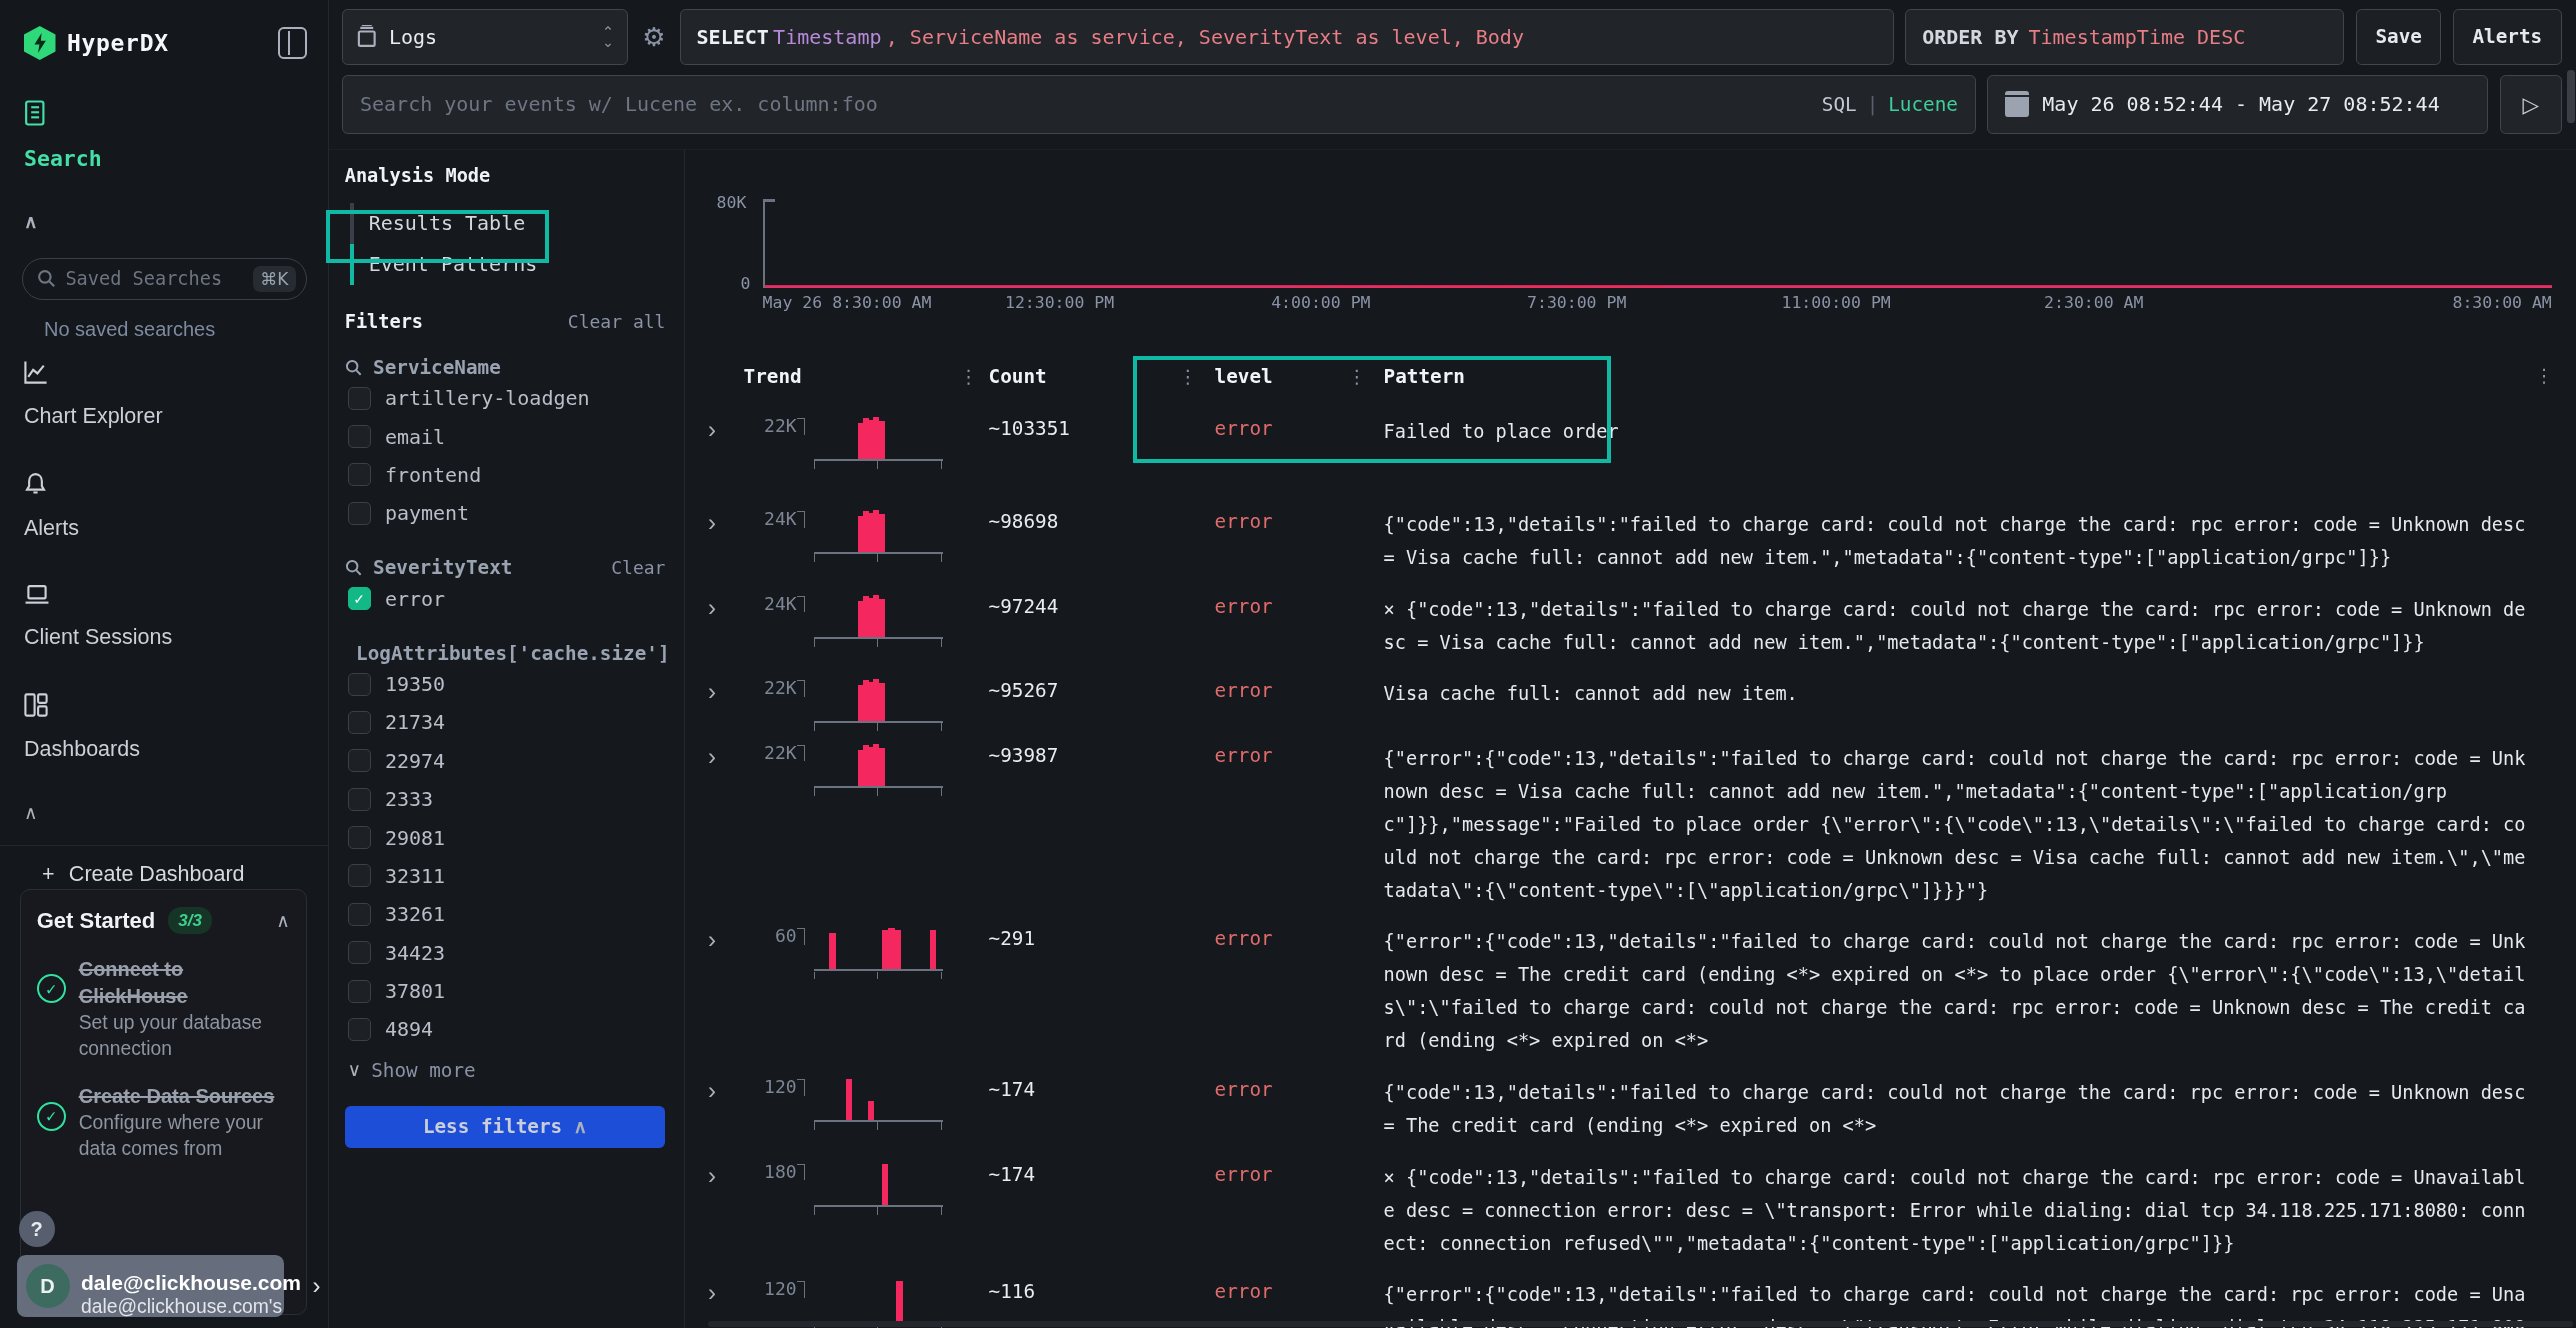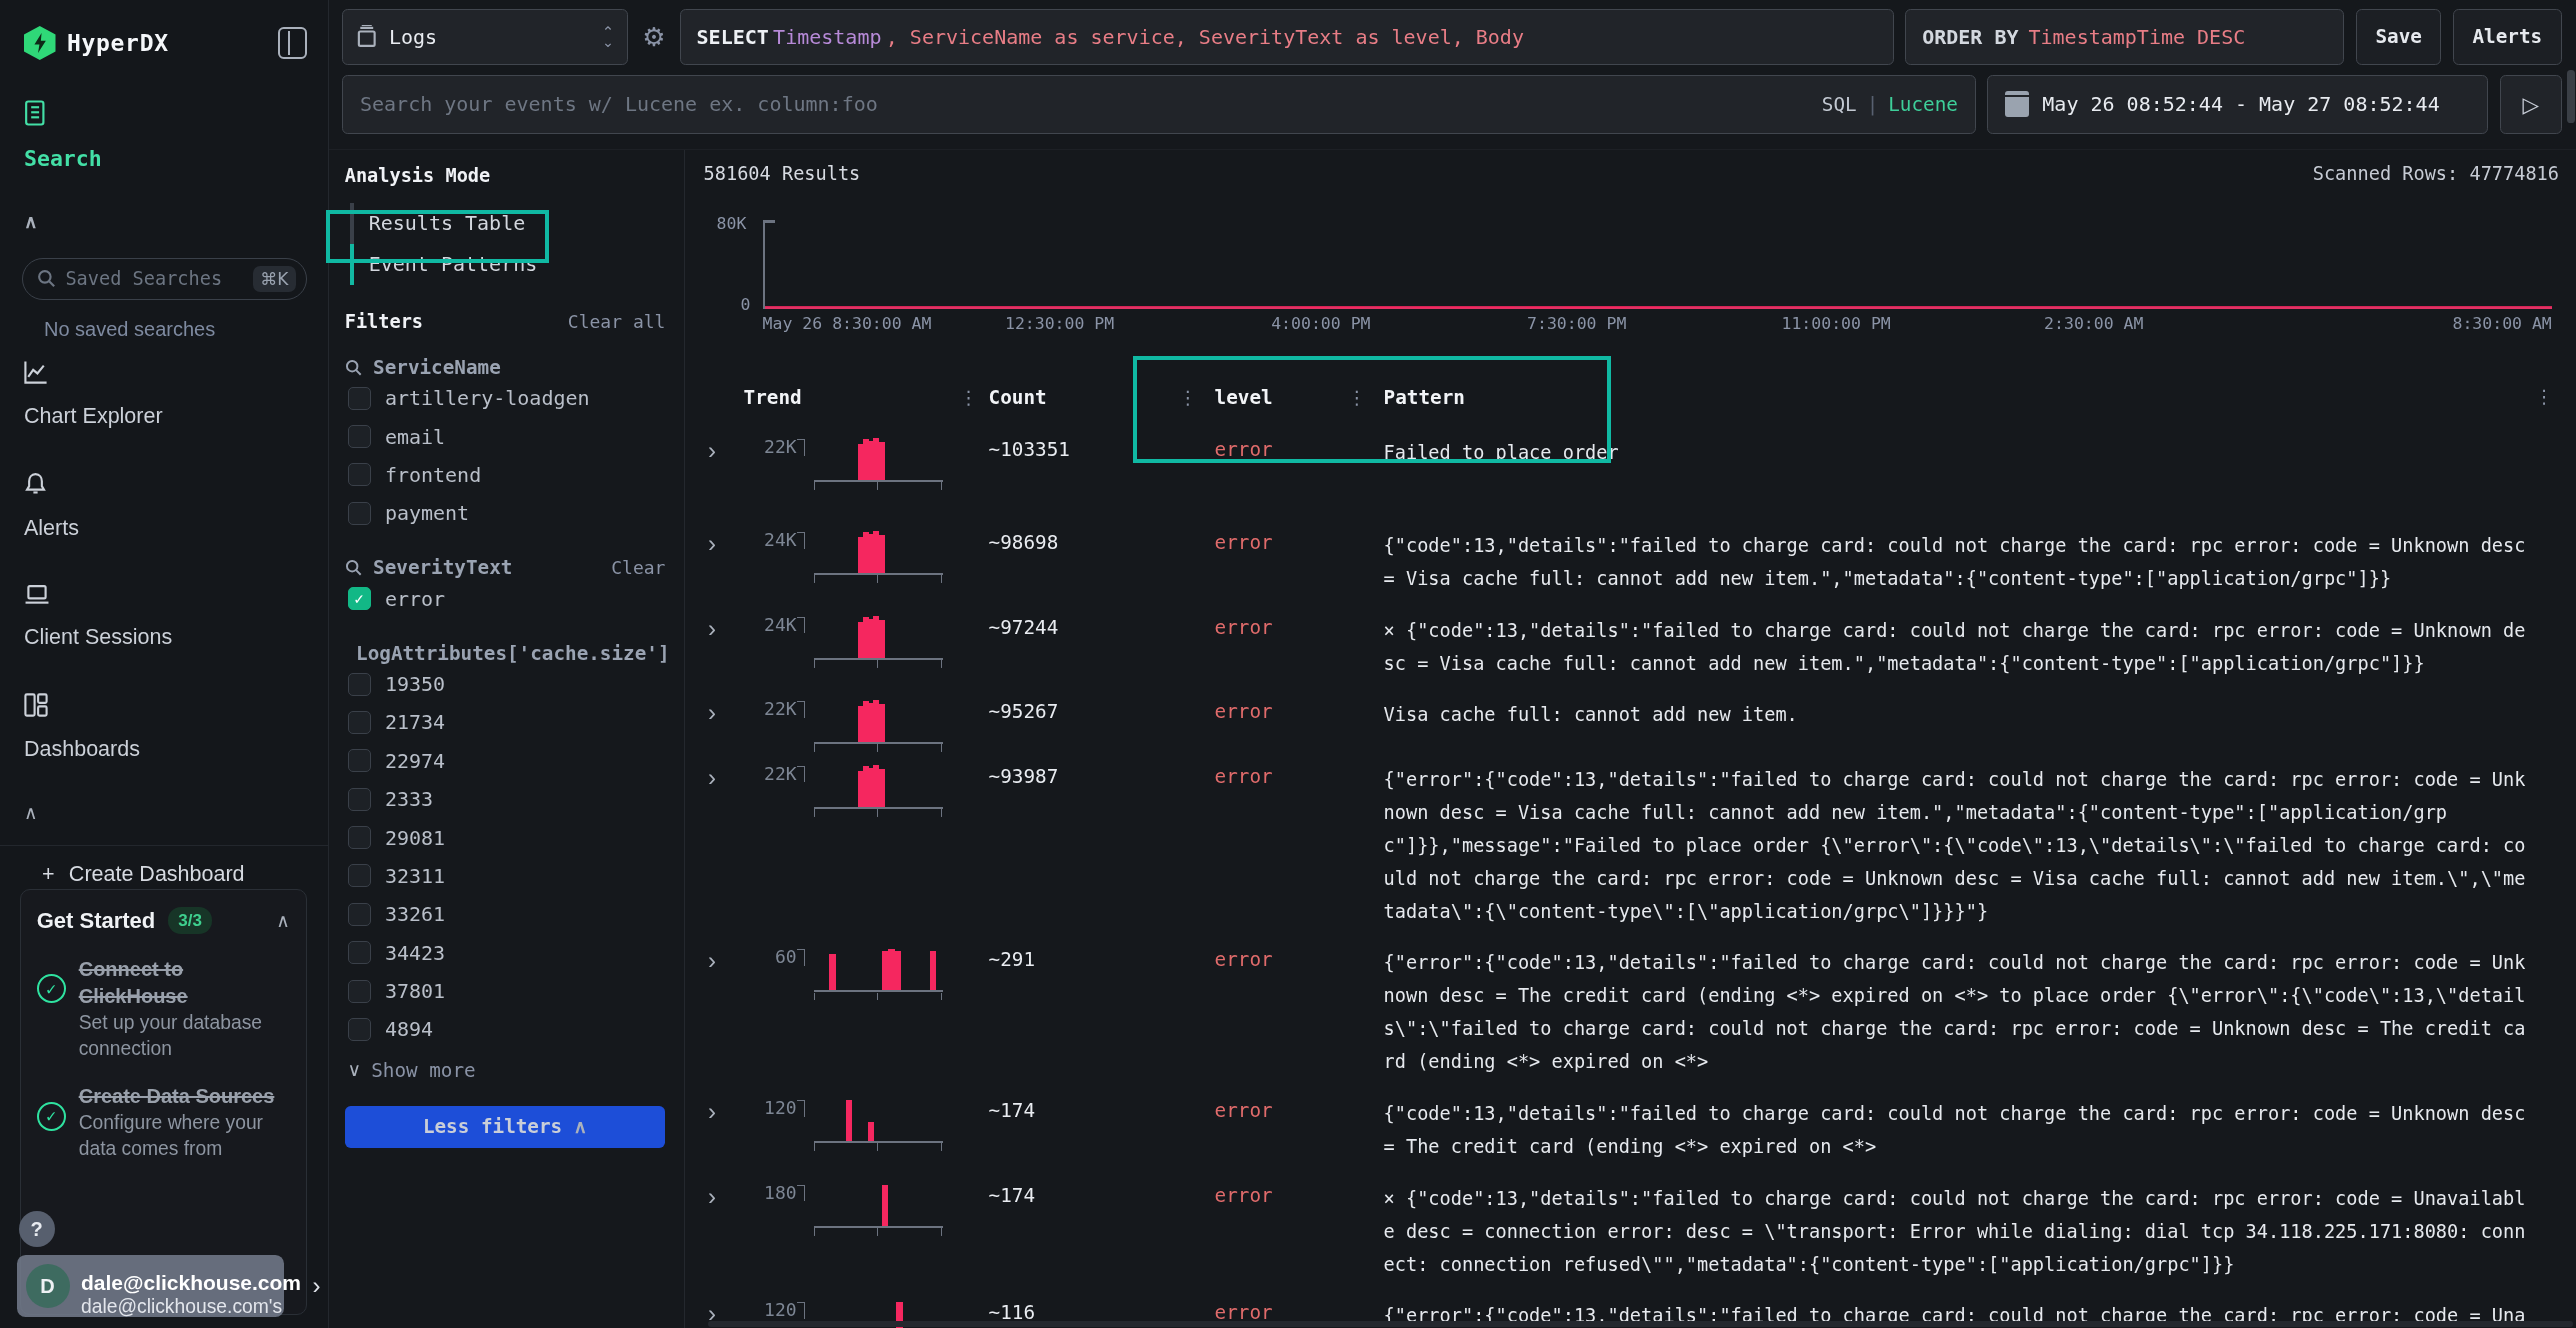--- a/index.html
+++ b/index.html
@@ -24,21 +24,21 @@
   .kbd { background:#272c33; color:#9aa3b0; border-radius:7.2px; font-size:17px; padding:2.9px 7.2px; font-family:"DejaVu Sans", sans-serif; }
   .note { color:#7e8aa0; font-family:"Liberation Sans", sans-serif; font-size:20px; padding:18.6px 24px 7.2px 44px; }
   .sb-divider { border-top:1.4px solid #23272d; margin:10px 0 4.3px 0; }
   .create-dash { display:flex; gap:14.3px; color:#d6dae1; font-family:"Liberation Sans", sans-serif; font-size:21.5px; padding:11.4px 24px 11.4px 42px; }
   .presets-label { display:flex; gap:11.4px; align-items:center; color:#8a93a6; font-family:"Liberation Sans", sans-serif; font-size:18.6px; letter-spacing:2.1px; padding:14.3px 24px 4.3px 44px; }
   .preset-item { color:#ccd1d9; font-family:"Liberation Sans", sans-serif; font-size:21.5px; padding:9.3px 24px 9.3px 44px; }
   .team-settings { margin-top:43px; }
   .gs-card { position:absolute; left:20px; right:21.5px; top:889px; bottom:13px; border:1.4px solid #2a2f36; border-radius:10px; background:#17191e; padding:17px 15.7px; overflow:hidden; }
   .gs-head { display:flex; align-items:center; gap:13px; }
   .gs-title { color:#f0f2f5; font-family:"Liberation Sans", sans-serif; font-weight:bold; font-size:22px; }
-  .gs-badge { background:#173527; color:#3ecf8e; font-family:"Liberation Sans", sans-serif; font-weight:bold; font-size:17px; border-radius:13px; padding:3.6px 10px; }
+  .gs-badge { background:#173527; color:#3ecf8e; font-family:"Liberation Sans", sans-serif; font-weight:bold; font-size:17px; border-radius:13px; padding:3.6px 10px;font-style:italic; }
   .gs-item { display:flex; gap:13px; margin-top:21.5px; }
   .gs-check { width:29px; height:29px; border:2.1px solid #2fe2a0; border-radius:50%; color:#2fe2a0; display:flex; align-items:center; justify-content:center; font-size:17px; flex:0 0 auto; margin-top:18.6px; }
   .gs-item-title { color:#99a0ab; font-family:"Liberation Sans", sans-serif; font-weight:bold; font-size:20px; text-decoration:line-through; line-height:1.35; max-width:200px; }
   .gs-item-desc { color:#8d95a1; font-family:"Liberation Sans", sans-serif; font-size:19.3px; line-height:1.35; max-width:208px; }
   .help-fab { position:absolute; left:18.6px; top:1211px; width:36px; height:36px; border-radius:50%; background:#575f6e; color:#e8ebf0; font-family:"Liberation Sans", sans-serif; font-weight:bold; font-size:20px; display:flex; align-items:center; justify-content:center; z-index:5; }
   .user-chip { position:absolute; left:17px; right:44px; top:1255px; height:62px; background:#747c8dd9; border-radius:8.6px; display:flex; align-items:center; padding:0 7.2px 0 8.6px; gap:11.4px; z-index:4; }
   .avatar { width:44px; height:44px; border-radius:50%; background:#3e6b60; color:#eef1f4; font-family:"Liberation Sans", sans-serif; font-weight:bold; font-size:20px; display:flex; align-items:center; justify-content:center; flex:0 0 auto; }
   .user-email { color:#ffffff; font-family:"Liberation Sans", sans-serif; font-weight:bold; font-size:21px; line-height:1.2;margin-top:16px; }
   .user-sub { color:#e3e6ec; font-family:"Liberation Sans", sans-serif; font-size:19.3px; line-height:1.2; }
   .user-chev { color:#dfe3ea; font-size:24px; margin-left:auto; font-family:"Liberation Sans", sans-serif; }
@@ -456,24 +456,20 @@
               </div>
             </div>
           </div>
         <div class="less-filters">
           <span>Less filters</span>
           <span class="chev">∧</span>
         </div>
       </div>
 
       <div class="results">
-        <div class="res-head">
-          <span>581604 Results</span>
-          <span class="res-scanned">Scanned Rows: 47774816</span>
-        </div>
         <div class="hist">
           <span class="ymax">80K</span>
           <span class="y0">0</span>
           <div class="plot" id="hist-plot">
               <div class="baseline"></div>
               <div class="hbar" style="left: 30%; height: 0.1px;"></div>
               <div class="hbar" style="left: 32.1%; height: 0.1px;"></div>
               <div class="hbar" style="left: 34.2%; height: 0.1px;"></div>
               <div class="hbar" style="left: 36.3%; height: 0.1px;"></div>
               <div class="hbar" style="left: 38.4%; height: 0.1px;"></div>

